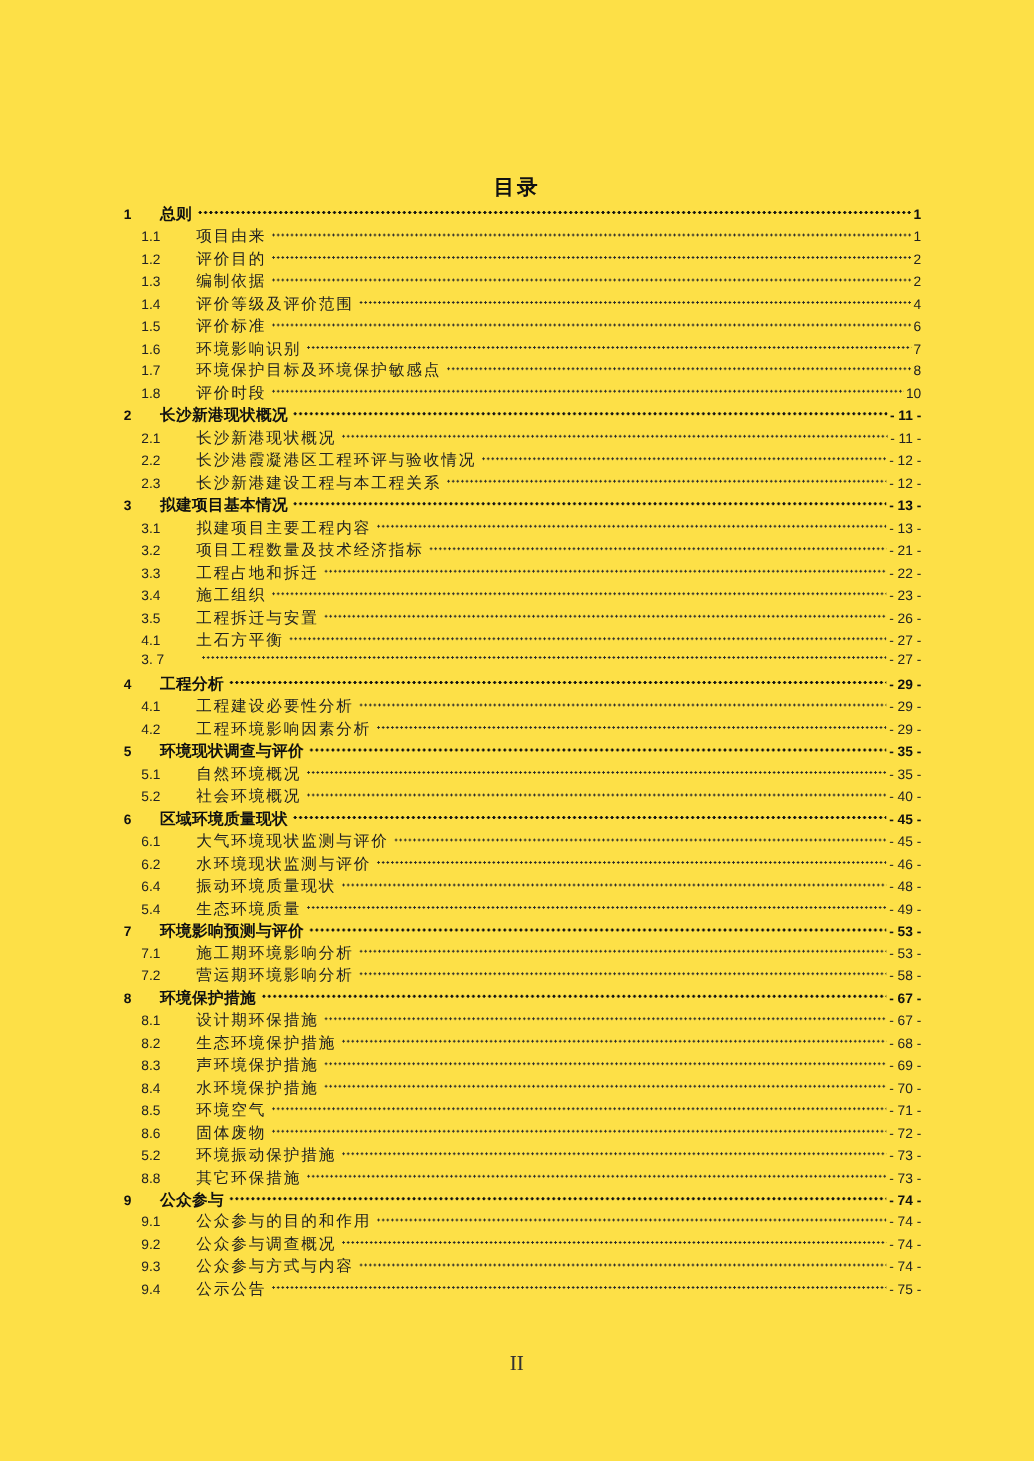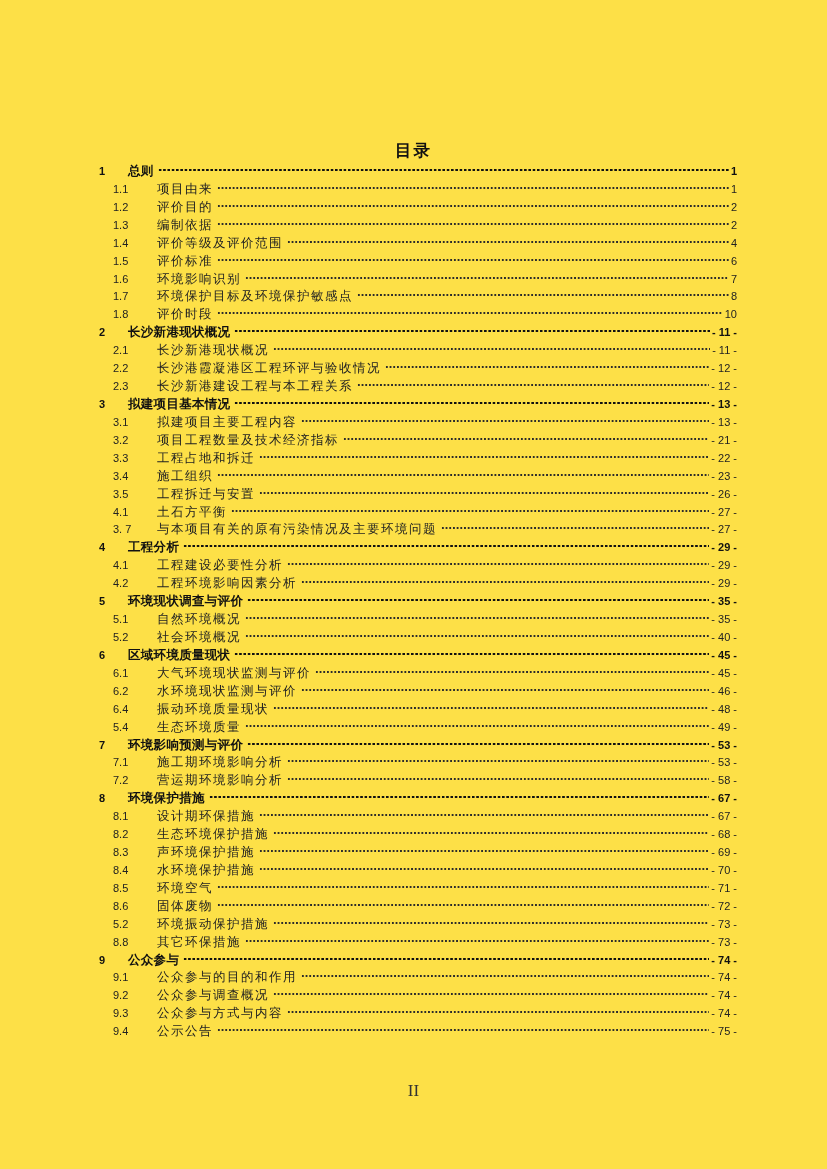--- a/index.html
+++ b/index.html
@@ -212,21 +212,20 @@
         <span class="pg">- 26 -</span>
       </div>
       <div class="row lvl2">
         <span class="num">4.1</span>
         <span class="title">土石方平衡</span>
         <span class="dots"></span>
         <span class="pg">- 27 -</span>
       </div>
       <div class="row lvl2">
         <span class="num">3. 7</span>
-        <span class="title">与本项目有关的原有污染情况及主要环境问题</span>
         <span class="dots"></span>
         <span class="pg">- 27 -</span>
       </div>
       <div class="row lvl1">
         <span class="num">4</span>
         <span class="title">工程分析</span>
         <span class="dots"></span>
         <span class="pg">- 29 -</span>
       </div>
       <div class="row lvl2">

